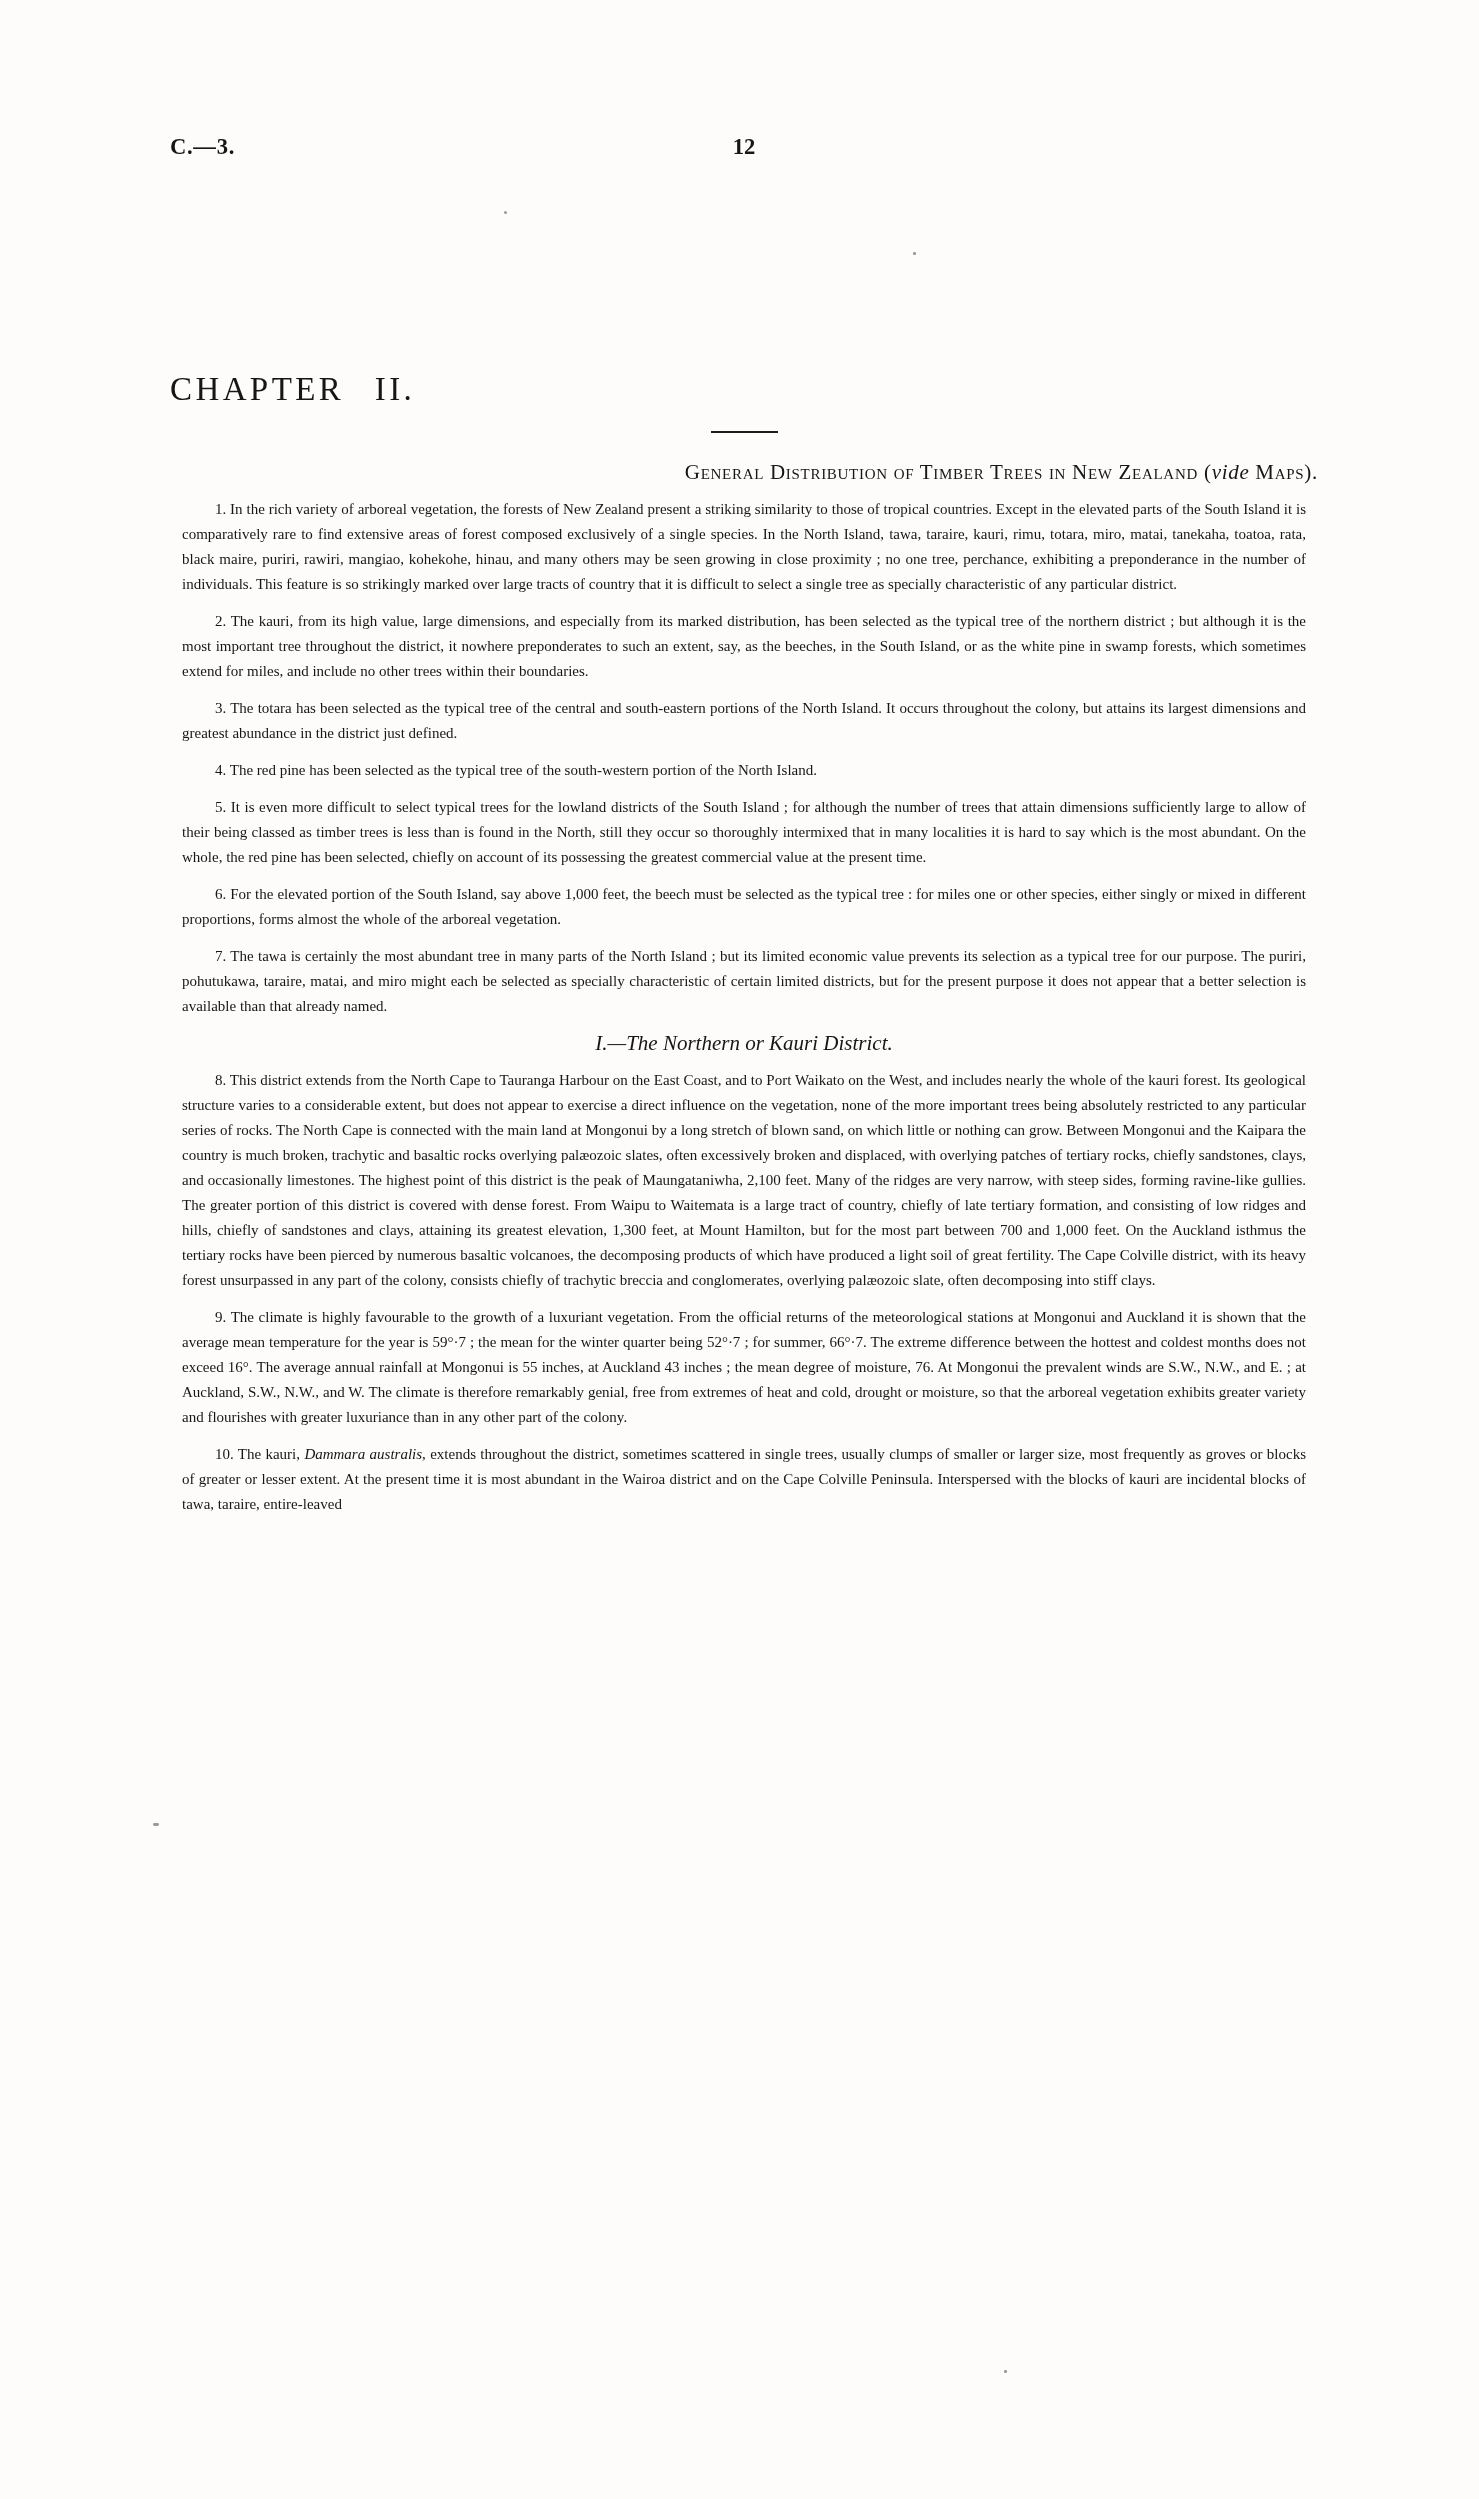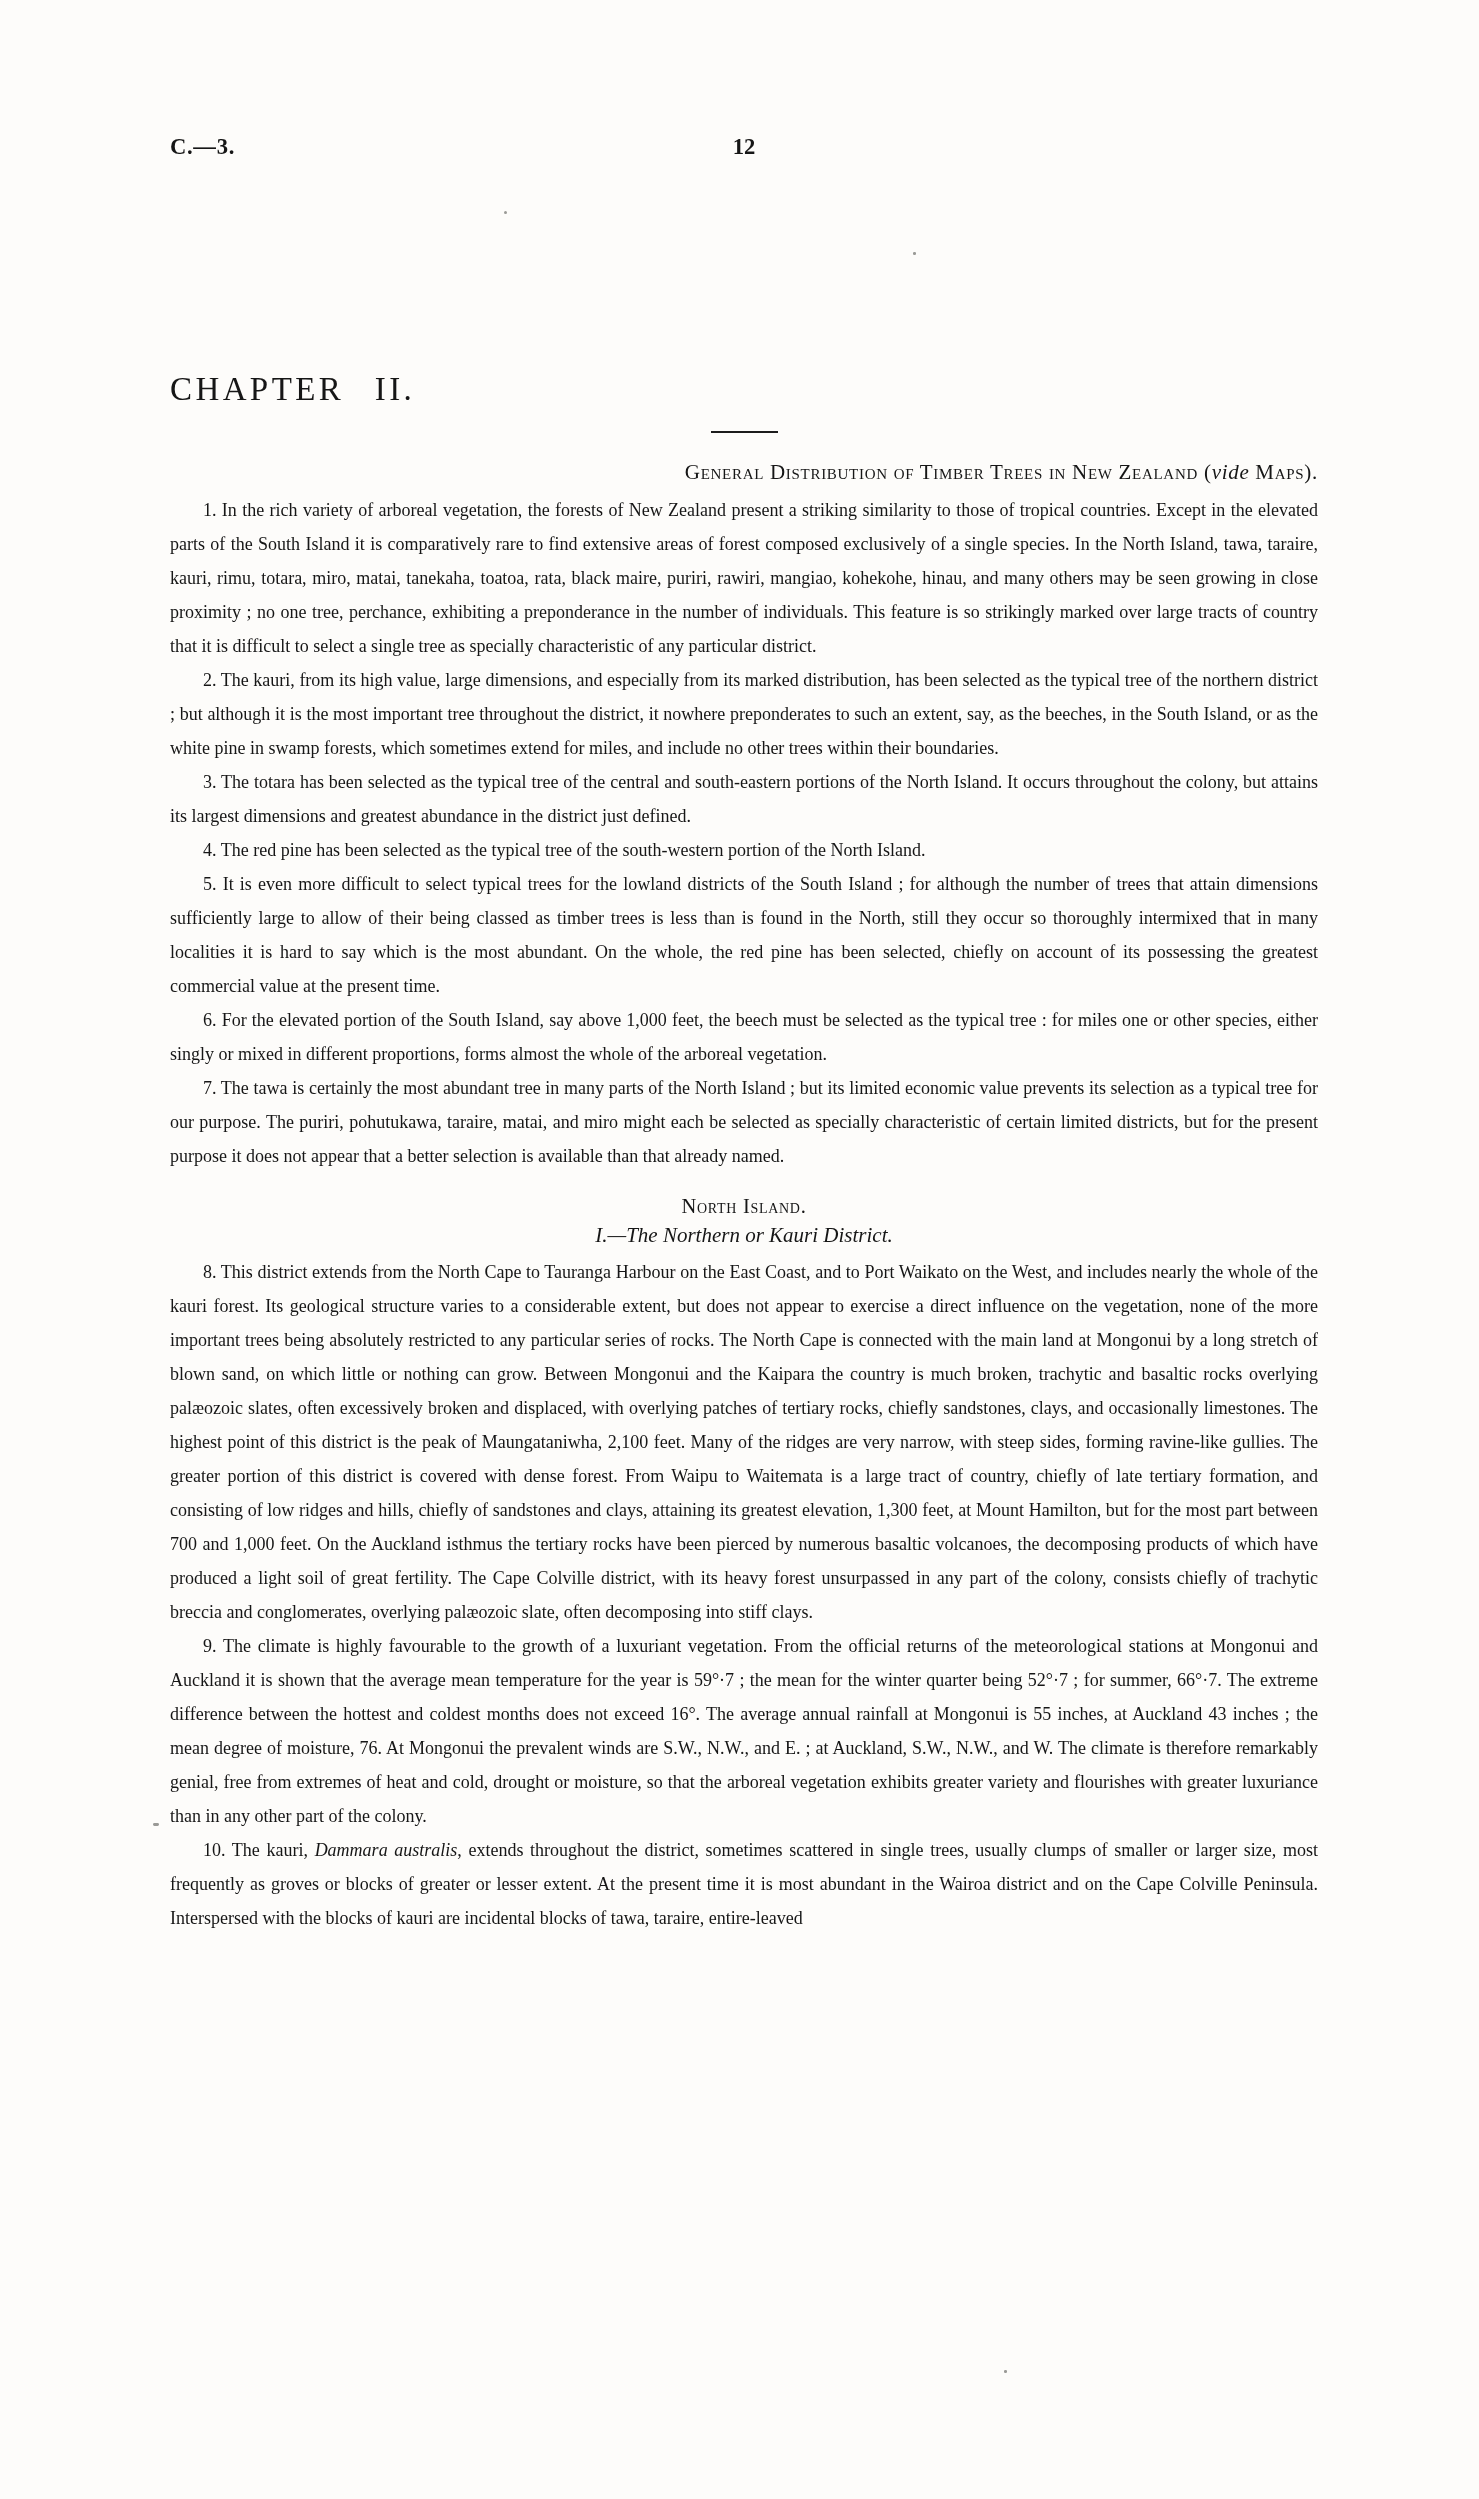--- a/index.html
+++ b/index.html
@@ -60,23 +60,23 @@
     font-size: 21px;
     font-weight: normal;
     font-variant: small-caps;
     letter-spacing: 0.7px;
   }
   .vide {
     font-variant: normal;
     font-style: italic;
   }
   .body-para {
-    margin: 0;
-    font-size: 18px;
-    line-height: 34px;
+    margin: 12px;
+    font-size: 15px;
+    line-height: 25px;
     text-align: justify;
     text-indent: 33px;
   }
   .subheading-caps {
     margin: 22px 0 0 0;
     text-align: center;
     font-size: 20.5px;
     font-weight: normal;
     font-variant: small-caps;
     letter-spacing: 0.7px;
@@ -122,21 +122,20 @@
     <h2 class="section-heading"><span>General Distribution of Timber Trees in New Zealand (</span><em class="vide">vide</em><span> Maps).</span></h2>
 
     <p class="body-para">1. In the rich variety of arboreal vegetation, the forests of New Zealand present a striking similarity to those of tropical countries. Except in the elevated parts of the South Island it is comparatively rare to find extensive areas of forest composed exclusively of a single species. In the North Island, tawa, taraire, kauri, rimu, totara, miro, matai, tanekaha, toatoa, rata, black maire, puriri, rawiri, mangiao, kohekohe, hinau, and many others may be seen growing in close proximity ; no one tree, perchance, exhibiting a preponderance in the number of individuals. This feature is so strikingly marked over large tracts of country that it is difficult to select a single tree as specially characteristic of any particular district.</p>
     <p class="body-para">2. The kauri, from its high value, large dimensions, and especially from its marked distribution, has been selected as the typical tree of the northern district ; but although it is the most important tree throughout the district, it nowhere preponderates to such an extent, say, as the beeches, in the South Island, or as the white pine in swamp forests, which sometimes extend for miles, and include no other trees within their boundaries.</p>
     <p class="body-para">3. The totara has been selected as the typical tree of the central and south-eastern portions of the North Island. It occurs throughout the colony, but attains its largest dimensions and greatest abundance in the district just defined.</p>
     <p class="body-para">4. The red pine has been selected as the typical tree of the south-western portion of the North Island.</p>
     <p class="body-para">5. It is even more difficult to select typical trees for the lowland districts of the South Island ; for although the number of trees that attain dimensions sufficiently large to allow of their being classed as timber trees is less than is found in the North, still they occur so thoroughly intermixed that in many localities it is hard to say which is the most abundant. On the whole, the red pine has been selected, chiefly on account of its possessing the greatest commercial value at the present time.</p>
     <p class="body-para">6. For the elevated portion of the South Island, say above 1,000 feet, the beech must be selected as the typical tree : for miles one or other species, either singly or mixed in different proportions, forms almost the whole of the arboreal vegetation.</p>
     <p class="body-para">7. The tawa is certainly the most abundant tree in many parts of the North Island ; but its limited economic value prevents its selection as a typical tree for our purpose. The puriri, pohutukawa, taraire, matai, and miro might each be selected as specially characteristic of certain limited districts, but for the present purpose it does not appear that a better selection is available than that already named.</p>
 
-    <h3 class="subheading-caps">North Island.</h3>
     <h4 class="subheading-italic">I.—The Northern or Kauri District.</h4>
 
     <p class="body-para">8. This district extends from the North Cape to Tauranga Harbour on the East Coast, and to Port Waikato on the West, and includes nearly the whole of the kauri forest. Its geological structure varies to a considerable extent, but does not appear to exercise a direct influence on the vegetation, none of the more important trees being absolutely restricted to any particular series of rocks. The North Cape is connected with the main land at Mongonui by a long stretch of blown sand, on which little or nothing can grow. Between Mongonui and the Kaipara the country is much broken, trachytic and basaltic rocks overlying palæozoic slates, often excessively broken and displaced, with overlying patches of tertiary rocks, chiefly sandstones, clays, and occasionally limestones. The highest point of this district is the peak of Maungataniwha, 2,100 feet. Many of the ridges are very narrow, with steep sides, forming ravine-like gullies. The greater portion of this district is covered with dense forest. From Waipu to Waitemata is a large tract of country, chiefly of late tertiary formation, and consisting of low ridges and hills, chiefly of sandstones and clays, attaining its greatest elevation, 1,300 feet, at Mount Hamilton, but for the most part between 700 and 1,000 feet. On the Auckland isthmus the tertiary rocks have been pierced by numerous basaltic volcanoes, the decomposing products of which have produced a light soil of great fertility. The Cape Colville district, with its heavy forest unsurpassed in any part of the colony, consists chiefly of trachytic breccia and conglomerates, overlying palæozoic slate, often decomposing into stiff clays.</p>
     <p class="body-para">9. The climate is highly favourable to the growth of a luxuriant vegetation. From the official returns of the meteorological stations at Mongonui and Auckland it is shown that the average mean temperature for the year is 59°·7 ; the mean for the winter quarter being 52°·7 ; for summer, 66°·7. The extreme difference between the hottest and coldest months does not exceed 16°. The average annual rainfall at Mongonui is 55 inches, at Auckland 43 inches ; the mean degree of moisture, 76. At Mongonui the prevalent winds are S.W., N.W., and E. ; at Auckland, S.W., N.W., and W. The climate is therefore remarkably genial, free from extremes of heat and cold, drought or moisture, so that the arboreal vegetation exhibits greater variety and flourishes with greater luxuriance than in any other part of the colony.</p>
     <p class="body-para"><span>10. The kauri, </span><em>Dammara australis</em><span>, extends throughout the district, sometimes scattered in single trees, usually clumps of smaller or larger size, most frequently as groves or blocks of greater or lesser extent. At the present time it is most abundant in the Wairoa district and on the Cape Colville Peninsula. Interspersed with the blocks of kauri are incidental blocks of tawa, taraire, entire-leaved</span></p>
 
   </div>
 </div>
 
 

